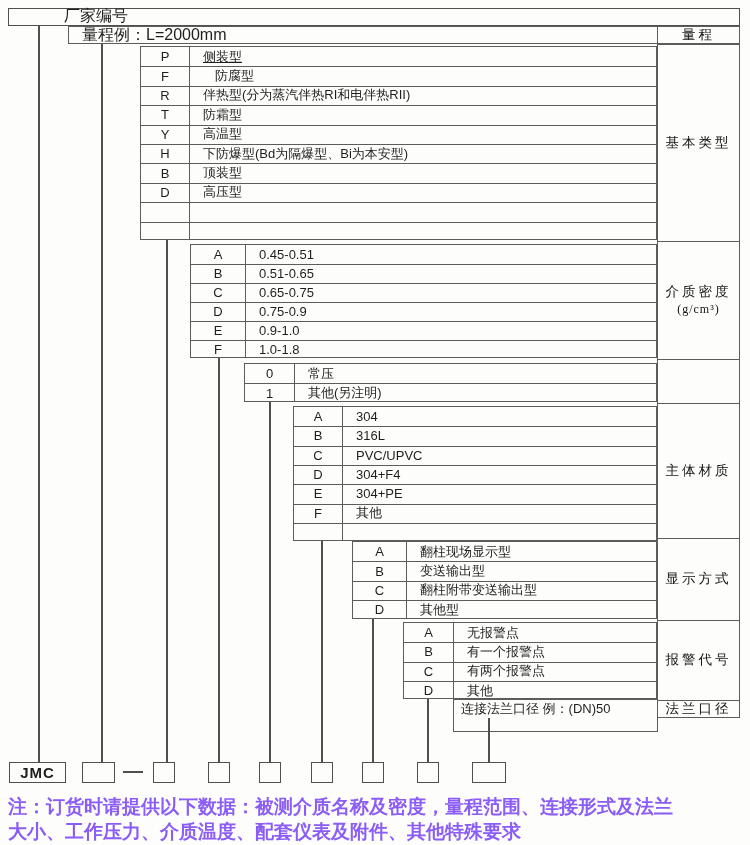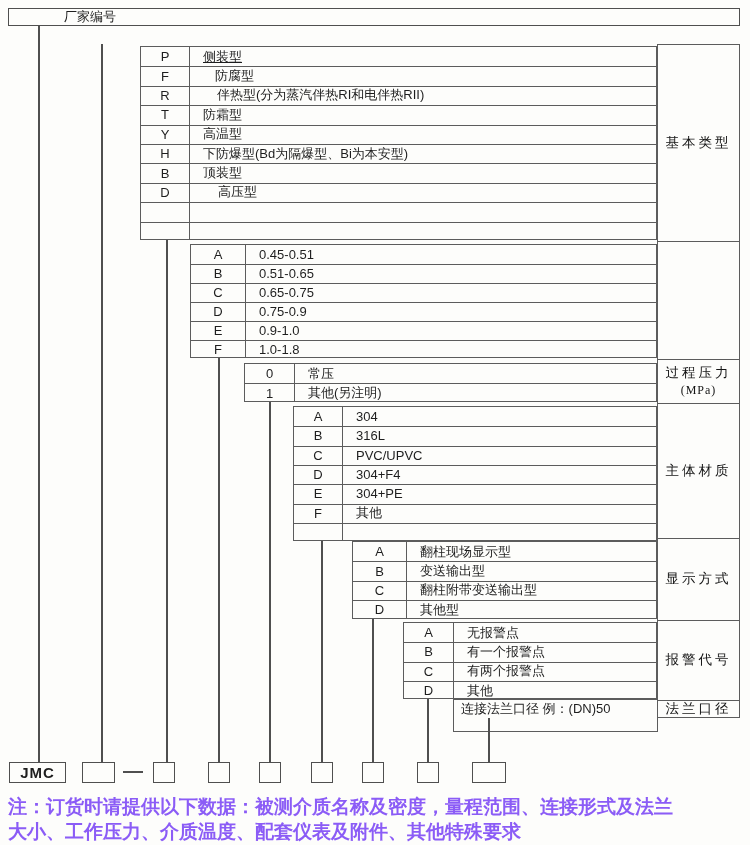--- a/index.html
+++ b/index.html
@@ -11,45 +11,50 @@
   .box{border:1.5px solid #4f4f4f;background:#fdfdfb;}
   .tbl{border:1px solid #5c5c5c;}
   .hline{background:#5c5c5c;height:1px;}
   .vline{background:#5c5c5c;width:1px;}
   .conn{background:#4f4f4f;width:2px;}
   .code-cell{position:absolute;text-align:center;font-size:13px;display:flex;align-items:center;justify-content:center;}
   .desc-cell{position:absolute;font-size:13px;display:flex;align-items:center;white-space:nowrap;}
   .label-cell{position:absolute;left:0;width:100%;display:flex;flex-direction:column;align-items:center;justify-content:center;
     font-family:"Liberation Serif",serif;font-size:13.5px;letter-spacing:3px;color:#141414;}
   .label-cell .sub{font-size:12px;letter-spacing:1px;margin-top:1px;}
-  .hdr-text{font-size:13px;display:flex;align-items:center;}
+  .hdr-text{font-size:16px;display:flex;align-items:center;}
   #jmc-box{display:flex;align-items:center;justify-content:center;font-weight:bold;font-size:15px;letter-spacing:1px;}
   .blank-box{border:1.5px solid #4f4f4f;background:#fdfdfb;}
   #note{position:absolute;left:8px;top:795px;width:734px;font-size:19px;line-height:24.5px;font-weight:bold;color:#8b5cf6;}
 </style>
 </head>
 <body>
 
 <div id="stage">
 
   <div class="abs box" id="factory-row" style="left:8px;top:8px;width:732px;height:18px;border-width:1.5px;">
     <div class="hdr-text abs" style="left:55px;top:0;height:15px;">厂家编号</div>
   </div>
 
+  <div class="abs tbl" id="range-row" style="left:68px;top:26px;width:672px;height:18px;">
+    <div class="hdr-text abs" style="left:13px;top:0;height:16px;">量程例：L=2000mm</div>
+    <div class="vline abs" style="left:588px;top:0;height:16px;"></div>
+    <div class="label-cell" style="left:588px;top:0;width:83px;height:16px;">量程</div>
+  </div>
 
   <div class="abs tbl" id="label-col" style="left:657px;top:44px;width:83px;height:674px;">
       <div class="label-cell" style="top: 0px; height: 196px;">
         <div>基本类型</div>
       </div>
       <div class="abs hline" style="left: 0px; top: 196px; width: 100%;"></div>
+      <div class="label-cell" style="top: 196px; height: 118px;">
+        <div>介质密度</div>
+        <div class="sub">(g/cm³)</div>
+      </div>
       <div class="abs hline" style="left: 0px; top: 314px; width: 100%;"></div>
-      <div class="label-cell" style="top: 314px; height: 44px;">
-        <div>过程压力</div>
-        <div class="sub">(MPa)</div>
-      </div>
       <div class="abs hline" style="left: 0px; top: 358px; width: 100%;"></div>
       <div class="label-cell" style="top: 358px; height: 135px;">
         <div>主体材质</div>
       </div>
       <div class="abs hline" style="left: 0px; top: 493px; width: 100%;"></div>
       <div class="label-cell" style="top: 493px; height: 82px;">
         <div>显示方式</div>
       </div>
       <div class="abs hline" style="left: 0px; top: 575px; width: 100%;"></div>
       <div class="label-cell" style="top: 575px; height: 80px;">
@@ -82,36 +87,36 @@
     <div class="abs conn" style="left: 488px; top: 718px; height: 44px;"></div>
     <div class="abs tbl" style="left: 140px; top: 46px; width: 517px; height: 194px; background: rgb(253, 253, 251);">
       <div class="abs vline" style="left: 48px; top: 0px; height: 100%;"></div>
       <div class="code-cell" style="left: 0px; top: 0px; width: 48px; height: 19.4px;">P</div>
       <div class="desc-cell" style="left: 62px; top: 0px; height: 19.4px; text-decoration: underline;">侧装型</div>
       <div class="abs hline" style="left: 0px; top: 19.4px; width: 100%;"></div>
       <div class="code-cell" style="left: 0px; top: 19.4px; width: 48px; height: 19.4px;">F</div>
       <div class="desc-cell" style="left: 62px; top: 19.4px; height: 19.4px; padding-left: 12px;">防腐型</div>
       <div class="abs hline" style="left: 0px; top: 38.8px; width: 100%;"></div>
       <div class="code-cell" style="left: 0px; top: 38.8px; width: 48px; height: 19.4px;">R</div>
-      <div class="desc-cell" style="left: 76px; top: 38.8px; height: 19.4px; text-align: right;">伴热型(分为蒸汽伴热RI和电伴热RII)</div>
+      <div class="desc-cell" style="left: 62px; top: 38.8px; height: 19.4px; text-align: right;">伴热型(分为蒸汽伴热RI和电伴热RII)</div>
       <div class="abs hline" style="left: 0px; top: 58.2px; width: 100%;"></div>
       <div class="code-cell" style="left: 0px; top: 58.2px; width: 48px; height: 19.4px;">T</div>
       <div class="desc-cell" style="left: 62px; top: 58.2px; height: 19.4px;">防霜型</div>
       <div class="abs hline" style="left: 0px; top: 77.6px; width: 100%;"></div>
       <div class="code-cell" style="left: 0px; top: 77.6px; width: 48px; height: 19.4px;">Y</div>
       <div class="desc-cell" style="left: 62px; top: 77.6px; height: 19.4px;">高温型</div>
       <div class="abs hline" style="left: 0px; top: 97px; width: 100%;"></div>
       <div class="code-cell" style="left: 0px; top: 97px; width: 48px; height: 19.4px;">H</div>
       <div class="desc-cell" style="left: 62px; top: 97px; height: 19.4px;">下防爆型(Bd为隔爆型、Bi为本安型)</div>
       <div class="abs hline" style="left: 0px; top: 116.4px; width: 100%;"></div>
       <div class="code-cell" style="left: 0px; top: 116.4px; width: 48px; height: 19.4px;">B</div>
       <div class="desc-cell" style="left: 62px; top: 116.4px; height: 19.4px;">顶装型</div>
       <div class="abs hline" style="left: 0px; top: 135.8px; width: 100%;"></div>
       <div class="code-cell" style="left: 0px; top: 135.8px; width: 48px; height: 19.4px;">D</div>
-      <div class="desc-cell" style="left: 62px; top: 135.8px; height: 19.4px; margin-left: 15px;">高压型</div>
+      <div class="desc-cell" style="left: 62px; top: 135.8px; height: 19.4px;">高压型</div>
       <div class="abs hline" style="left: 0px; top: 155.2px; width: 100%;"></div>
       <div class="code-cell" style="left: 0px; top: 155.2px; width: 48px; height: 19.4px;"></div>
       <div class="desc-cell" style="left: 62px; top: 155.2px; height: 19.4px;"></div>
       <div class="abs hline" style="left: 0px; top: 174.6px; width: 100%;"></div>
       <div class="code-cell" style="left: 0px; top: 174.6px; width: 48px; height: 19.4px;"></div>
       <div class="desc-cell" style="left: 62px; top: 174.6px; height: 19.4px;"></div>
     </div>
     <div class="abs tbl" style="left: 190px; top: 244px; width: 467px; height: 114px; background: rgb(253, 253, 251);">
       <div class="abs vline" style="left: 54px; top: 0px; height: 100%;"></div>
       <div class="code-cell" style="left: 0px; top: 0px; width: 54px; height: 19px;">A</div>

